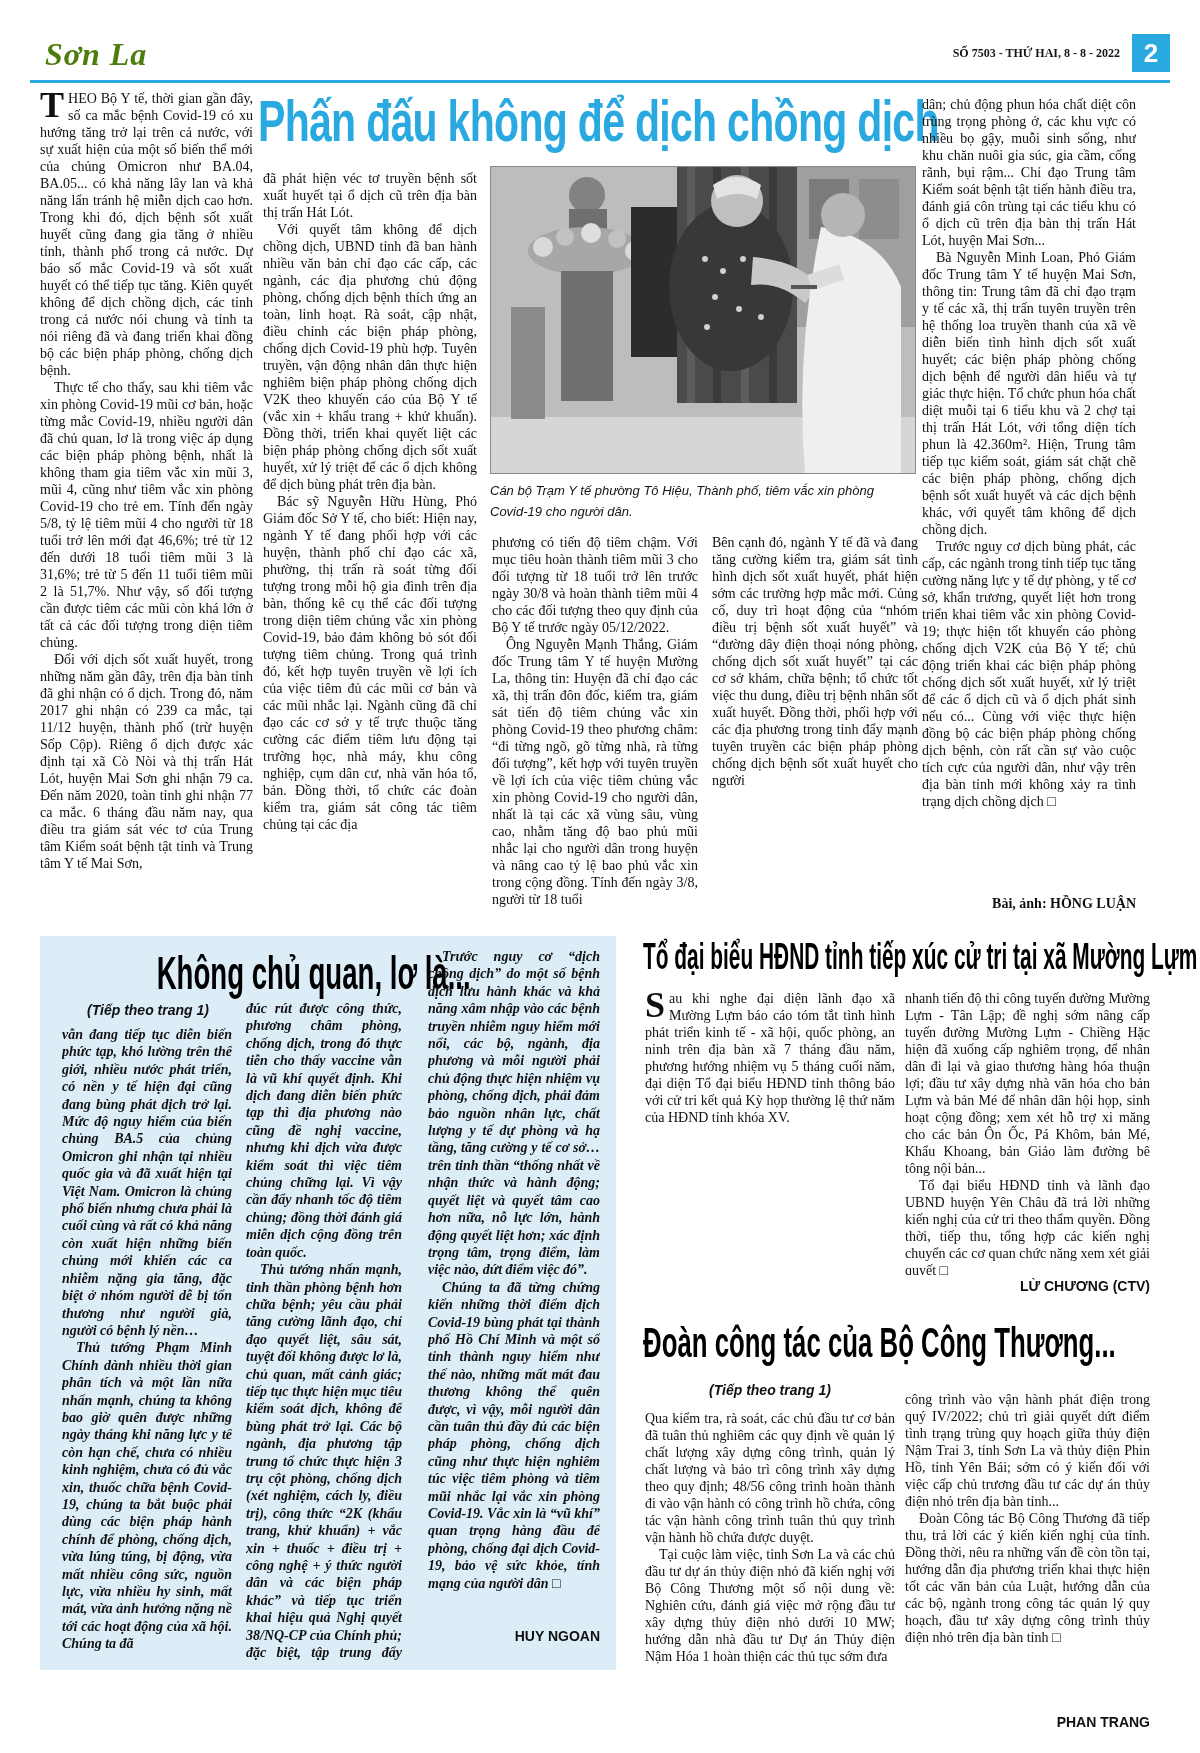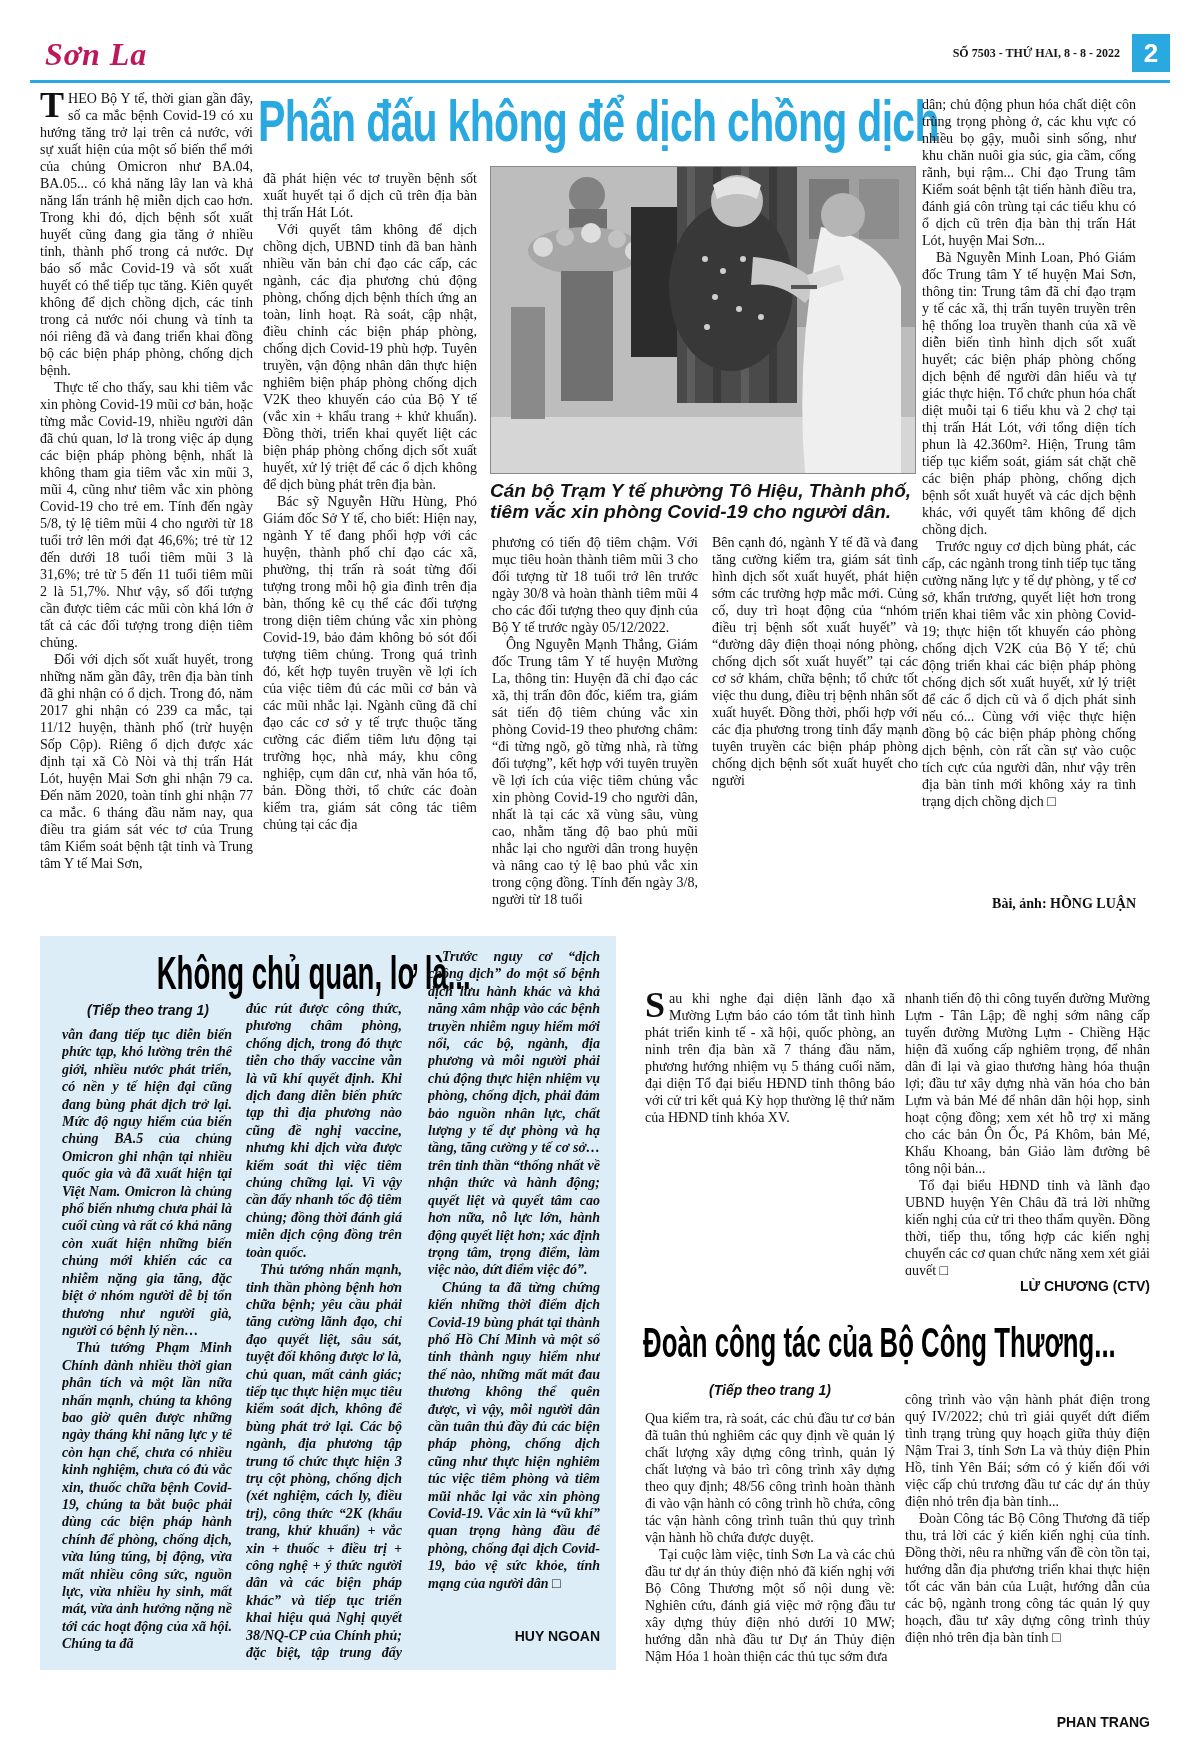--- a/index.html
+++ b/index.html
@@ -1,39 +1,39 @@
 <!DOCTYPE html>
 <html><head>
 <meta charset="utf-8">
 <style>
   html,body{margin:0;padding:0;background:#ffffff;}
   #page{position:relative;width:1200px;height:1753px;background:#fff;overflow:hidden;
         font-family:"Liberation Serif", serif;color:#101010;}
   
   .brand{position:absolute;left:45px;top:36px;font-size:32px;font-weight:bold;font-style:italic;
-         color:#be185d;letter-spacing:1px;}
+         color:#4d7c0f;letter-spacing:1px;}
   .issue{position:absolute;right:80px;top:46px;font-size:12px;font-weight:bold;color:#161616;}
   .pagebox{position:absolute;right:30px;top:34px;width:38px;height:38px;background:#2AA9E0;
            display:flex;align-items:center;justify-content:center;}
   .pagebox span{color:#fff;font-size:26px;font-weight:bold;font-family:"Liberation Sans",sans-serif;}
   .header-rule{position:absolute;left:30px;top:80px;width:1140px;height:3px;background:#2AA9E0;}
   
   .col{position:absolute;overflow:hidden;text-align:justify;font-size:14px;line-height:17px;}
   .col p{margin:0;text-indent:14px;}
   .cont p:first-child{text-indent:0;}
   .dropcap p:first-child{text-indent:0;}
   .dropcap p:first-child::first-letter{float:left;font-size:36px;line-height:28px;
         padding:1px 4px 0 0;font-weight:bold;}
   
   .head-cond{font-family:"Liberation Sans",sans-serif;font-weight:bold;white-space:nowrap;
              transform-origin:left center;display:inline-block;}
   .main-headline{position:absolute;left:258px;top:88px;height:70px;color:#2AA9E0;}
   .main-headline .head-cond{font-size:57px;transform:scaleX(0.72);letter-spacing:-1px;}
   .caption{position:absolute;left:490px;top:480px;width:424px;font-family:"Liberation Sans",sans-serif;
-           font-weight:bold;font-style:italic;font-size:19px;line-height:21px;color:#141414;}
+           font-weight:normal;font-style:italic;font-size:13px;line-height:21px;color:#141414;}
   .byline{text-align:right;font-weight:bold;text-indent:0 !important;margin-top:2px;}
   
   .photo{position:absolute;left:490px;top:166px;width:424px;height:306px;border:1px solid #8a8a8a;
          background:#c4c4c4;overflow:hidden;}
   
   .blue-box{position:absolute;left:40px;top:936px;width:576px;height:734px;background:#DCEDF8;}
   .sec-head-black{color:#000000;}
   .cont-heading{position:absolute;left:52px;top:946px;width:352px;text-align:center;}
   .cont-heading .head-cond{font-size:46px;transform:scaleX(0.60);transform-origin:center;}
   .subhead{font-family:"Liberation Sans",sans-serif;font-weight:bold;font-style:italic;
@@ -144,20 +144,23 @@
   <div class="col ital-col cont" style="left:246px;top:1000px;width:156px;height:662px;">
       <p>đúc rút được công thức, phương châm phòng, chống dịch, trong đó thực tiễn cho thấy vaccine vẫn là vũ khí quyết định. Khi dịch đang diễn biến phức tạp thì địa phương nào cũng đề nghị vaccine, nhưng khi dịch vừa được kiểm soát thì việc tiêm chủng chững lại. Vì vậy cần đẩy nhanh tốc độ tiêm chủng; đồng thời đánh giá miễn dịch cộng đồng trên toàn quốc.</p>
       <p>Thủ tướng nhấn mạnh, tinh thần phòng bệnh hơn chữa bệnh; yêu cầu phải tăng cường lãnh đạo, chỉ đạo quyết liệt, sâu sát, tuyệt đối không được lơ là, chủ quan, mất cảnh giác; tiếp tục thực hiện mục tiêu kiểm soát dịch, không để bùng phát trở lại. Các bộ ngành, địa phương tập trung tổ chức thực hiện 3 trụ cột phòng, chống dịch (xét nghiệm, cách ly, điều trị), công thức “2K (khẩu trang, khử khuẩn) + vắc xin + thuốc + điều trị + công nghệ + ý thức người dân và các biện pháp khác” và tiếp tục triển khai hiệu quả Nghị quyết 38/NQ-CP của Chính phủ; đặc biệt, tập trung đẩy nhanh tiến độ tiêm vắc xin phòng Covid-19.</p>
     </div>
   <div class="col ital-col" style="left:428px;top:948px;width:172px;height:690px;">
       <p>Trước nguy cơ “dịch chồng dịch” do một số bệnh dịch lưu hành khác và khả năng xâm nhập vào các bệnh truyền nhiễm nguy hiểm mới nổi, các bộ, ngành, địa phương và mỗi người phải chủ động thực hiện nhiệm vụ phòng, chống dịch, phải đảm bảo nguồn nhân lực, chất lượng y tế dự phòng và hạ tầng, tăng cường y tế cơ sở… trên tinh thần “thống nhất về nhận thức và hành động; quyết liệt và quyết tâm cao hơn nữa, nỗ lực lớn, hành động quyết liệt hơn; xác định trọng tâm, trọng điểm, làm việc nào, dứt điểm việc đó”.</p>
       <p>Chúng ta đã từng chứng kiến những thời điểm dịch Covid-19 bùng phát tại thành phố Hồ Chí Minh và một số tỉnh thành nguy hiểm như thế nào, những mất mát đau thương không thể quên được, vì vậy, mỗi người dân cần tuân thủ đầy đủ các biện pháp phòng, chống dịch cũng như thực hiện nghiêm túc việc tiêm phòng và tiêm mũi nhắc lại vắc xin phòng Covid-19. Vắc xin là “vũ khí” quan trọng hàng đầu để phòng, chống đại dịch Covid-19, bảo vệ sức khỏe, tính mạng của người dân □</p>
     </div>
   <div class="col signature" style="left:428px;top:1628px;width:172px;height:22px;font-family:'Liberation Sans',sans-serif;">HUY NGOAN</div>
 
+  <div class="council-heading sec-head-black">
+    <span class="head-cond">Tổ đại biểu HĐND tỉnh tiếp xúc cử tri tại xã Mường Lựm</span>
+  </div>
   <div class="col dropcap" style="left:645px;top:990px;width:250px;height:312px;">
       <p>Sau khi nghe đại diện lãnh đạo xã Mường Lựm báo cáo tóm tắt tình hình phát triển kinh tế - xã hội, quốc phòng, an ninh trên địa bàn xã 7 tháng đầu năm, phương hướng nhiệm vụ 5 tháng cuối năm, đại diện Tổ đại biểu HĐND tỉnh thông báo với cử tri kết quả Kỳ họp thường lệ thứ năm của HĐND tỉnh khóa XV.</p>
     </div>
   <div class="col cont" style="left:905px;top:990px;width:245px;height:285px;">
       <p>nhanh tiến độ thi công tuyến đường Mường Lựm - Tân Lập; đề nghị sớm nâng cấp tuyến đường Mường Lựm - Chiềng Hặc hiện đã xuống cấp nghiêm trọng, để nhân dân đi lại và giao thương hàng hóa thuận lợi; đầu tư xây dựng nhà văn hóa cho bản Lựm và bản Mé để nhân dân hội họp, sinh hoạt cộng đồng; xem xét hỗ trợ xi măng cho các bản Ôn Ốc, Pá Khôm, bản Mé, Khẩu Khoang, bản Giảo làm đường bê tông nội bản...</p>
       <p>Tổ đại biểu HĐND tỉnh và lãnh đạo UBND huyện Yên Châu đã trả lời những kiến nghị của cử tri theo thẩm quyền. Đồng thời, tiếp thu, tổng hợp các kiến nghị chuyển các cơ quan chức năng xem xét giải quyết □</p>
     </div>
   <div class="col signature" style="left:905px;top:1278px;width:245px;height:20px;font-family:'Liberation Sans',sans-serif;">LỪ CHƯƠNG (CTV)</div>
 
   <div class="ministry-heading sec-head-black">

